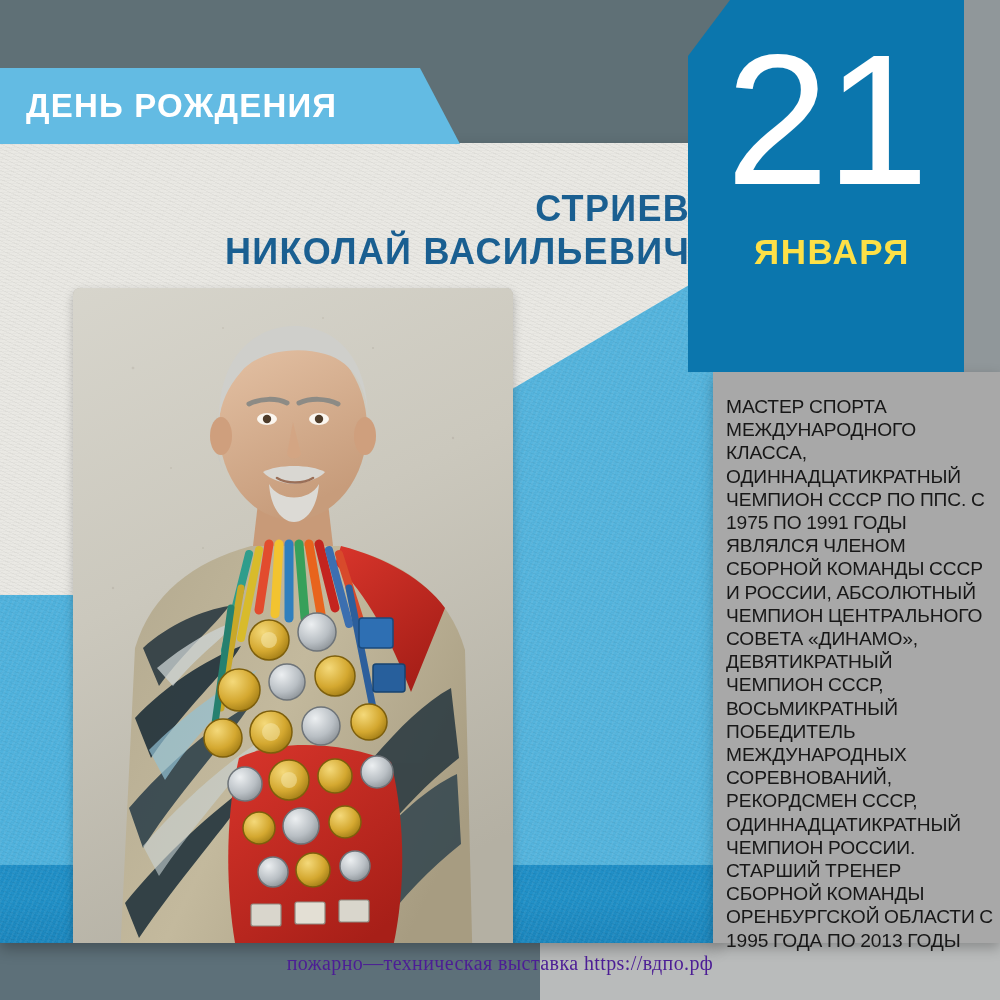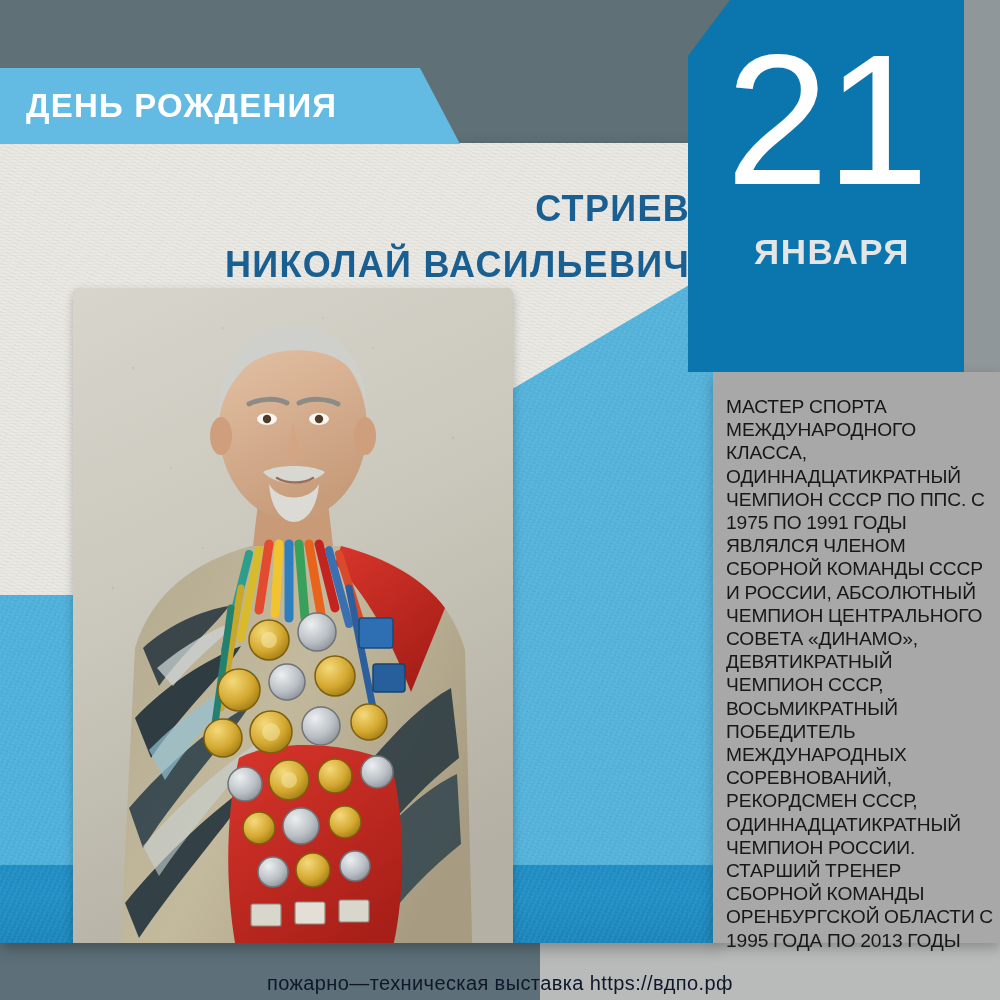--- a/index.html
+++ b/index.html
@@ -83,21 +83,20 @@
     text-align:right;z-index:22;
   }
   .name-line1{
     color:#1a5f91;font-size:36px;font-weight:700;letter-spacing:1.3px;
     line-height:42px;
     padding-left:43px;
   }
   .name-line2{
     color:#1a5f91;font-size:36px;font-weight:700;letter-spacing:1.3px;
     line-height:44px;
-    margin-top:13px;
   }
 
   
   .photo{
     position:absolute;left:73px;top:145px;width:440px;height:690px;
     border-radius:7px;overflow:hidden;z-index:24;
     box-shadow:0 4px 10px rgba(0,0,0,.25);
     background:#b9b6ae;
   }
   .photo svg{display:block;width:440px;height:690px;}
@@ -109,21 +108,21 @@
     clip-path:polygon(42px 0, 312px 0, 312px 372px, 0 372px, 0 56px);
     z-index:30;
   }
   .date-day{
     position:absolute;left:0;right:0;top:28px;text-align:center;
     color:#fff;font-size:185px;font-weight:400;line-height:185px;
     letter-spacing:-3px;font-family:"Liberation Sans","DejaVu Sans",sans-serif;
   }
   .date-month{
     position:absolute;left:12px;right:0;top:232px;text-align:center;
-    color:#e5e5e5;font-size:35px;font-weight:700;letter-spacing:1.5px;
+    color:#fde047;font-size:35px;font-weight:700;letter-spacing:1.5px;
   }
   .year-band{
     position:absolute;left:662px;top:302px;width:338px;height:70px;
     background:#e9e9e9;z-index:34;
     box-shadow:0 3px 8px rgba(0,0,0,.30);
     display:flex;align-items:center;justify-content:center;
   }
   .year-band span{
     color:#1b1b1b;font-size:27px;font-weight:700;letter-spacing:.6px;
   }
@@ -137,24 +136,23 @@
   .desc-text{
     position:absolute;left:13px;top:23px;width:268px;
     color:#171717;font-size:19.2px;line-height:23.2px;
     font-weight:400;letter-spacing:-.1px;
     word-spacing:-.5px;
   }
 
   
   .footer-text{
     position:absolute;left:0;right:0;top:952px;text-align:center;
-    font-family:Liberation Sans, sans-serif;
-    font-size:20px;color:#0f172a;letter-spacing:.4px;
+    font-family:Liberation Serif, serif;
+    font-size:20px;color:#4c1d95;letter-spacing:.4px;
     z-index:40;
-    margin-top:20px;
   }
 </style>
 </head>
 <body>
 
 <div id="stage">
 
   <div class="bg-base"></div>
   <div class="bg-top-slab"></div>
   <div class="bg-foot-left"></div>

